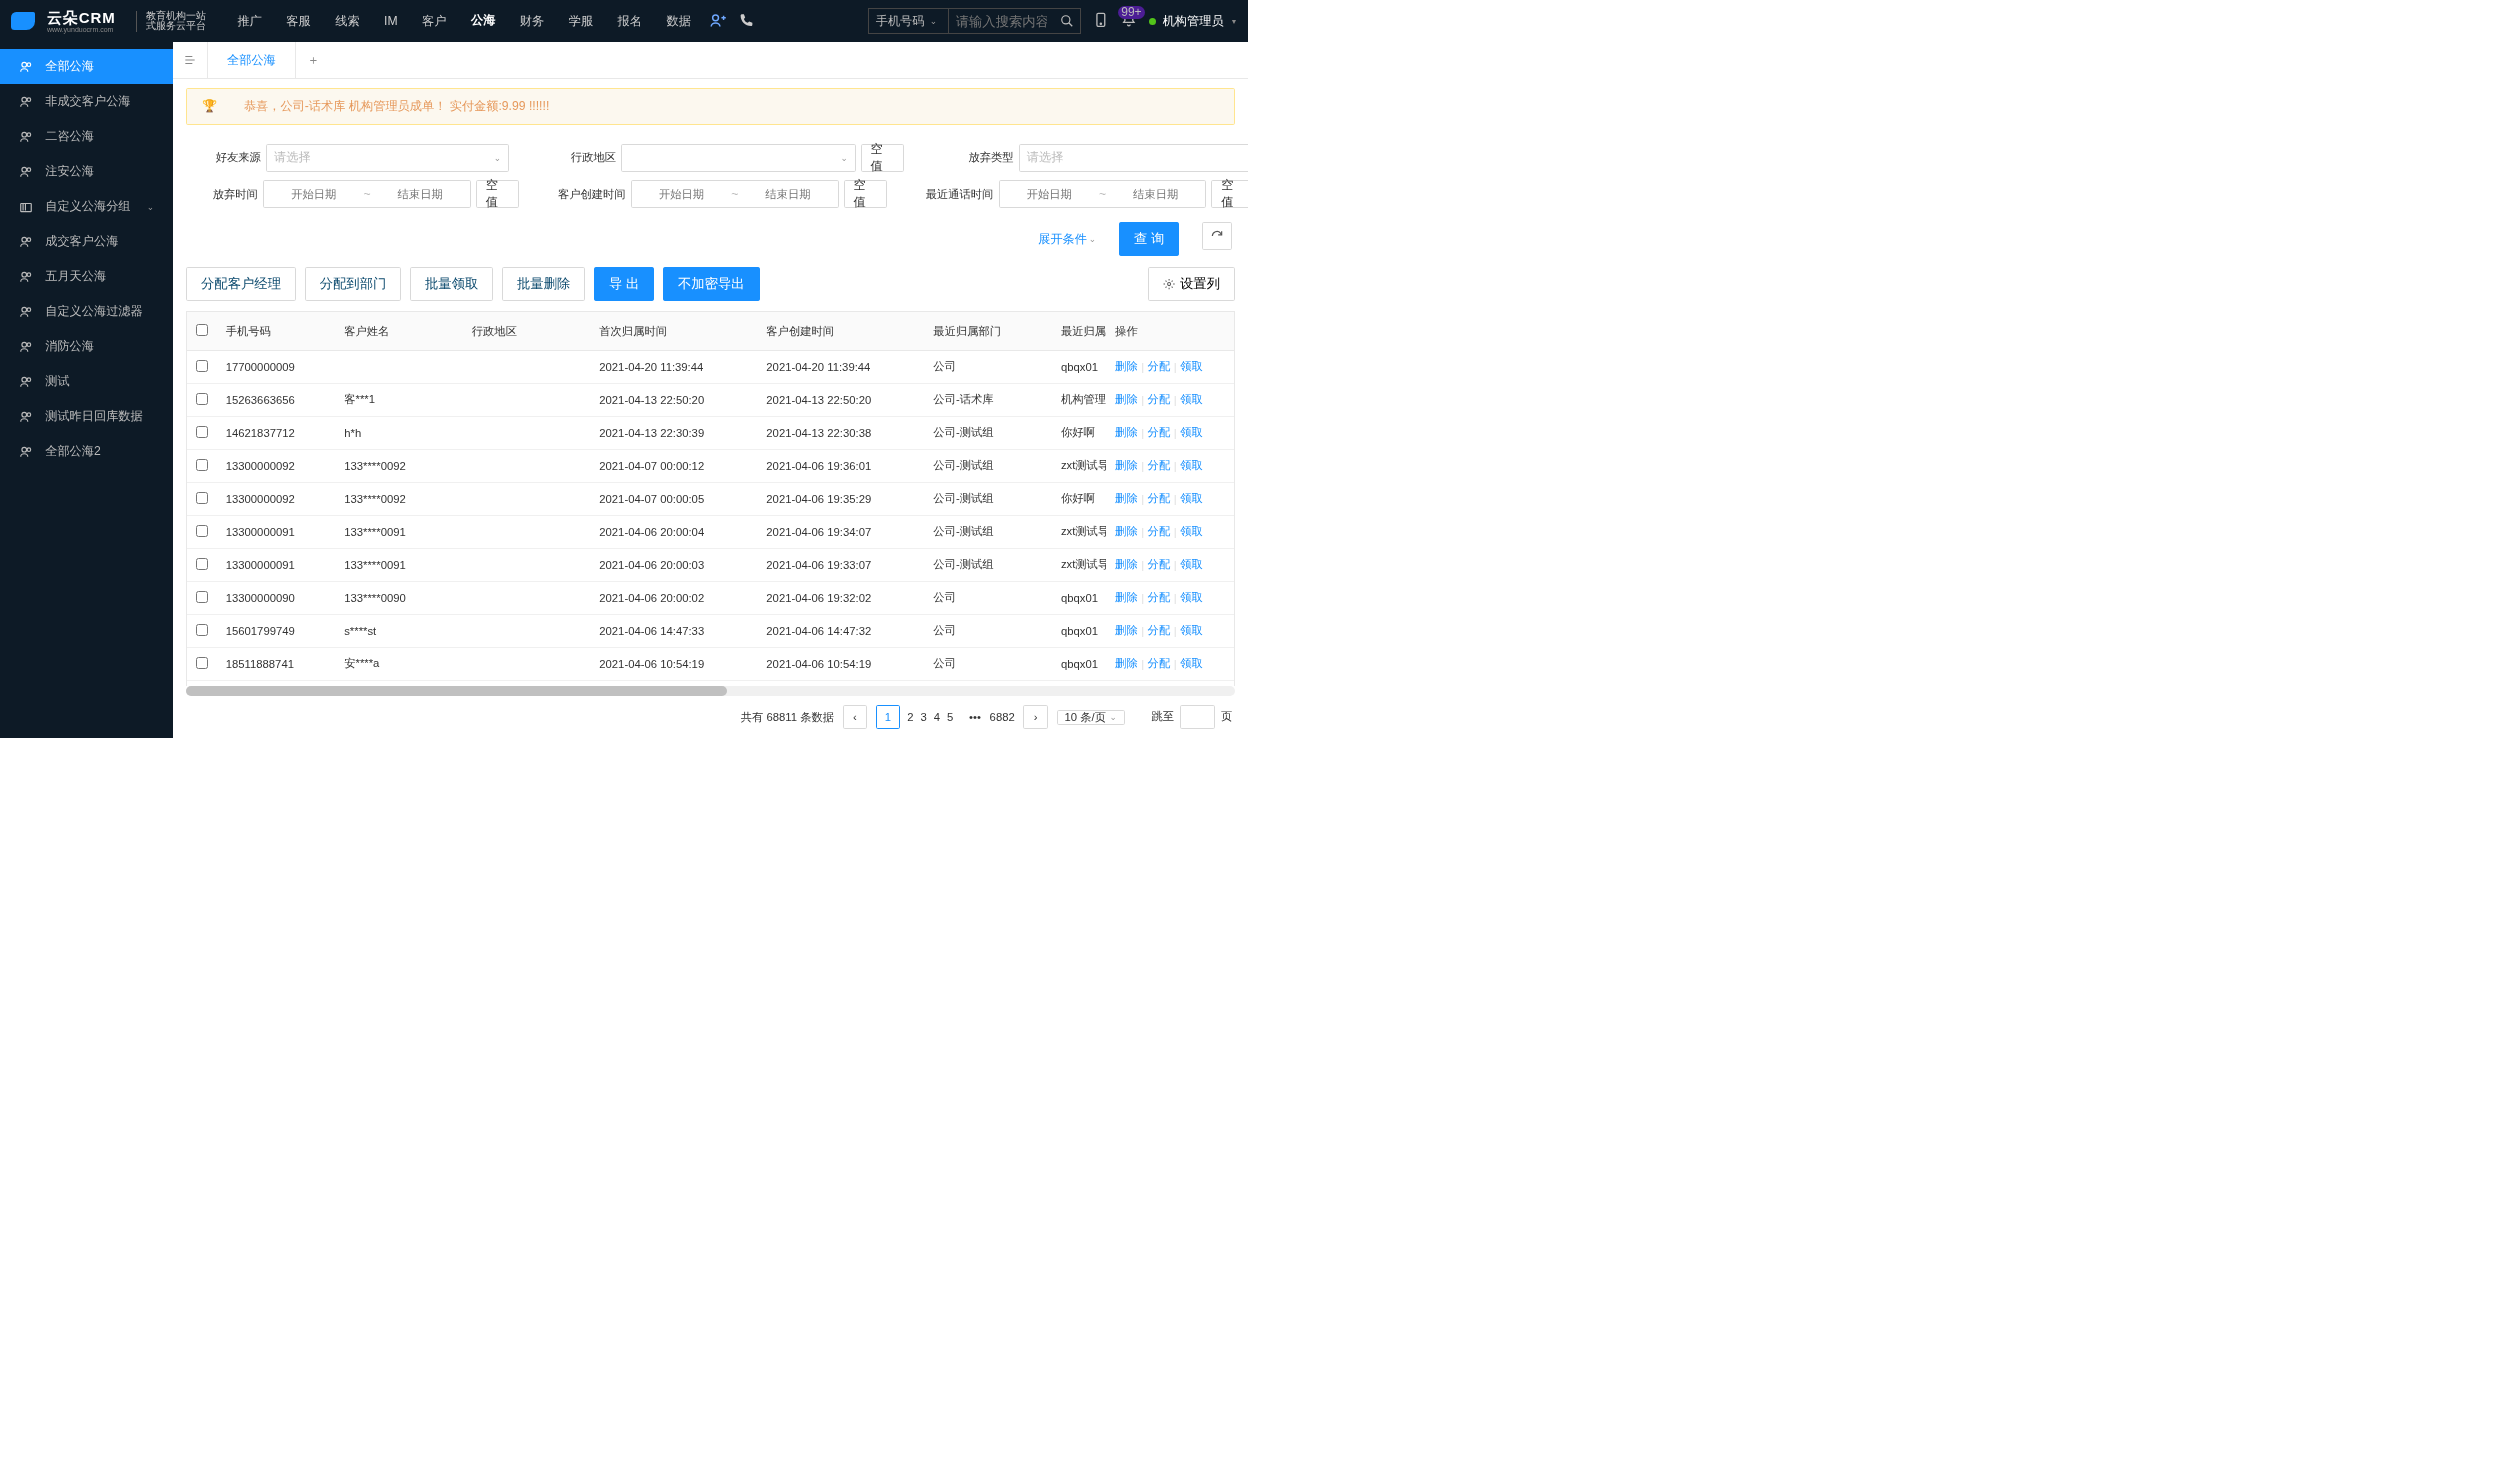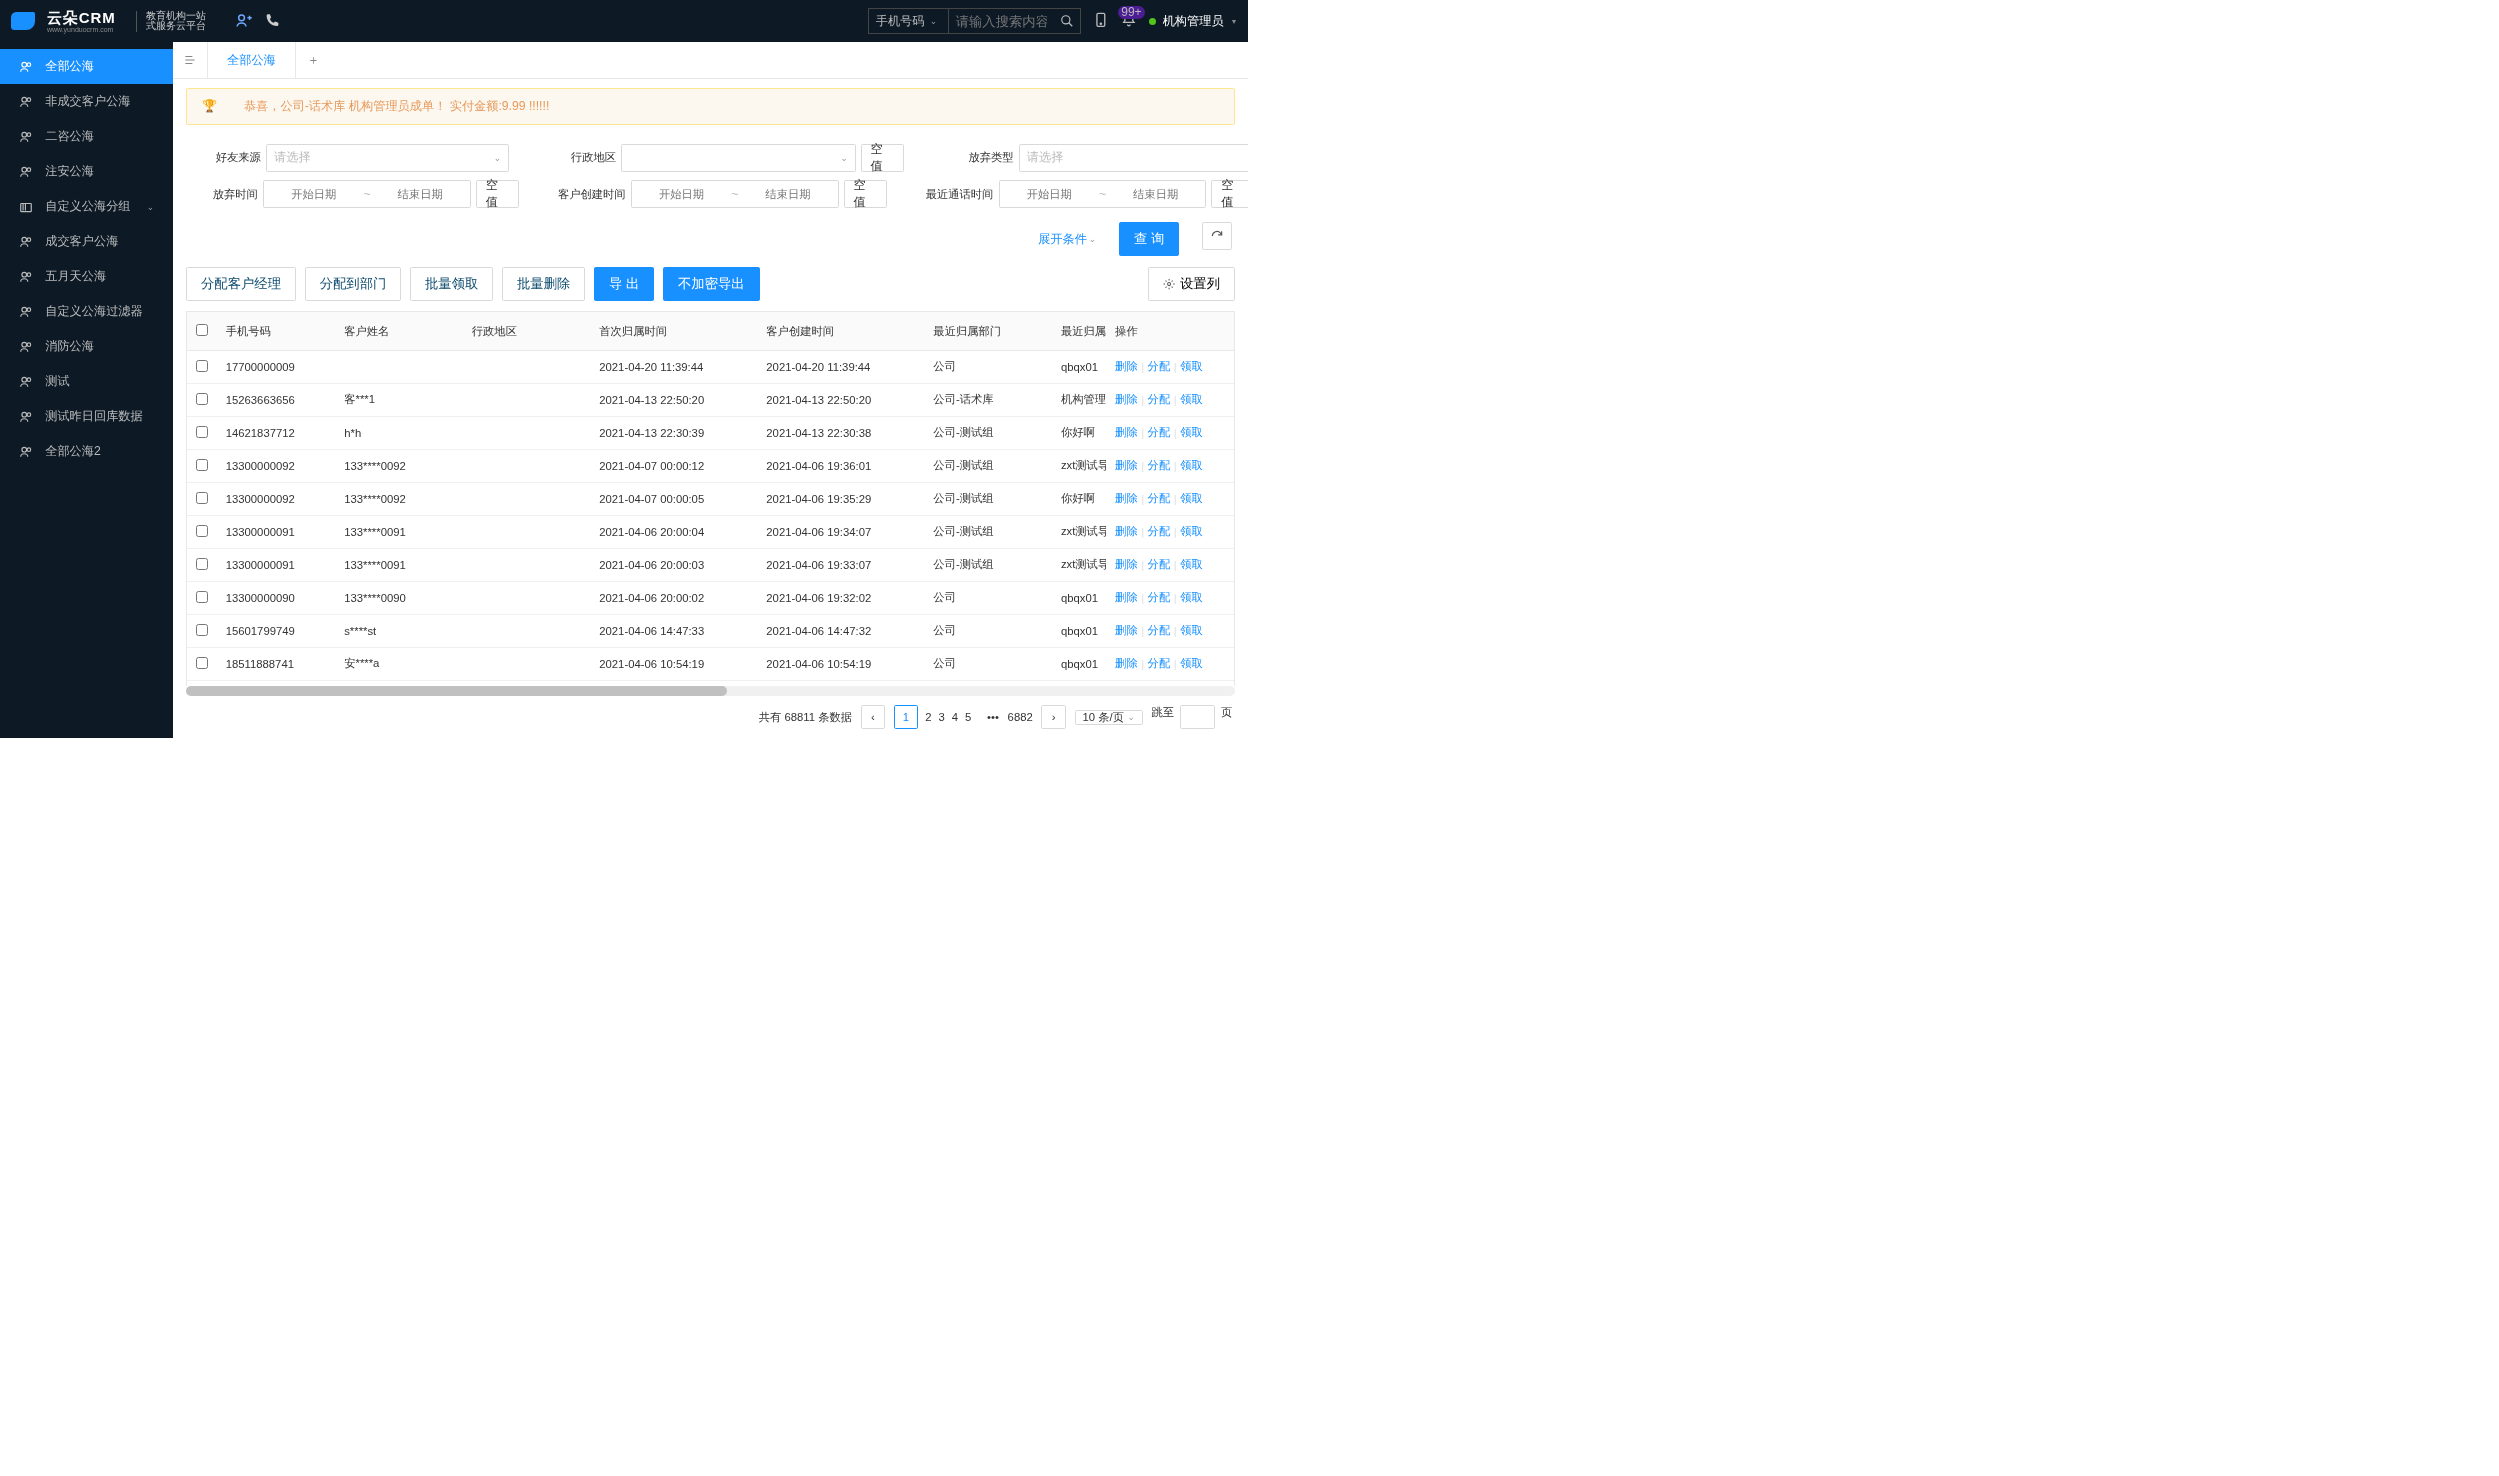--- a/index.html
+++ b/index.html
@@ -65,41 +65,53 @@
 .vdiv { color: #e0e0e0; }
 .fixed-right { position: sticky; right: 0; background: #fff; box-shadow: -1.7px 0 5.2px rgba(0,0,0,.08); }
 thead .fixed-right { background: #fafafa; }
 .hscroll { height: 10.5px; background: #f0f0f0; margin: 0 13px; position: relative; border-radius: 5.2px; }
 .hscroll-thumb { position: absolute; left: 0; top: 0; height: 10.5px; width: 541px; background: #c0c0c0; border-radius: 5.2px; }
 .pager { height: 42px; display: flex; align-items: center; justify-content: flex-end; gap: 8.7px; padding: 0 15.7px; font-size: 11.3px; }
 .pg-btn { min-width: 24.4px; height: 24.4px; border: 0.9px solid #d9d9d9; display: inline-flex; align-items: center; justify-content: center; cursor: pointer; border-radius: 1.7px; }
 .pg-btn.active { border-color: #1890ff; color: #1890ff; }
 .pg-num { min-width: 21px; text-align: center; cursor: pointer; }
 .pg-sel { border: 0.9px solid #d9d9d9; height: 15px; padding: 0 7px; display: inline-flex; align-items: center; gap: 3.5px; cursor: pointer; border-radius: 1.7px; }
-.pg-jump { display: inline-flex; align-items: flex-start; gap: 6px; }
+.pg-jump { display: inline-flex; align-items: center; gap: 6px; margin-left: 18px; }
 .pg-jump input { width: 35px; height: 24.4px; border: 0.9px solid #d9d9d9; text-align: center; outline: none; border-radius: 1.7px; }
 input[type=checkbox] { width: 12.2px; height: 12.2px; }
 .chev { font-size: 8.7px; color: #999; }
 .car { font-size: 7px; color: #888; }
 </style>
 </head>
 <body>
 
 <div class="header">
   <div class="logo">
     <span class="logo-img"></span>
     <div>
       <div class="logo-txt">云朵CRM</div>
       <div style="font-size:7px;color:#888;margin-top:-1.7px">www.yunduocrm.com</div>
     </div>
     <div class="logo-sub">
       <div>教育机构一站</div>
         <div>式服务云平台</div>
     </div>
   </div>
+  <div class="top-nav" id="top-nav">
+      <div class="top-nav-item">推广</div>
+      <div class="top-nav-item">客服</div>
+      <div class="top-nav-item">线索</div>
+      <div class="top-nav-item">IM</div>
+      <div class="top-nav-item">客户</div>
+      <div class="top-nav-item active">公海</div>
+      <div class="top-nav-item">财务</div>
+      <div class="top-nav-item">学服</div>
+      <div class="top-nav-item">报名</div>
+      <div class="top-nav-item">数据</div>
+    </div>
   <span class="top-nav-icon">
     <svg width="17.5" height="17.5" viewBox="0 0 24 24" fill="none" stroke="#6fa8ff" stroke-width="2">
         <circle cx="9" cy="8" r="4"></circle>
         <path d="M3 20c0-3 3-5 6-5s6 2 6 5"></path>
         <path d="M17 8h6M20 5v6"></path>
       </svg>
   </span>
   <span class="top-nav-icon">
     <svg width="15.7" height="15.7" viewBox="0 0 24 24" fill="#ccc">
         <path d="M6 2c-1 0-2 1-2 2 0 9 7 16 16 16 1 0 2-1 2-2v-3l-5-2-2 2c-3-1-5-3-6-6l2-2-2-5H6z"></path>

